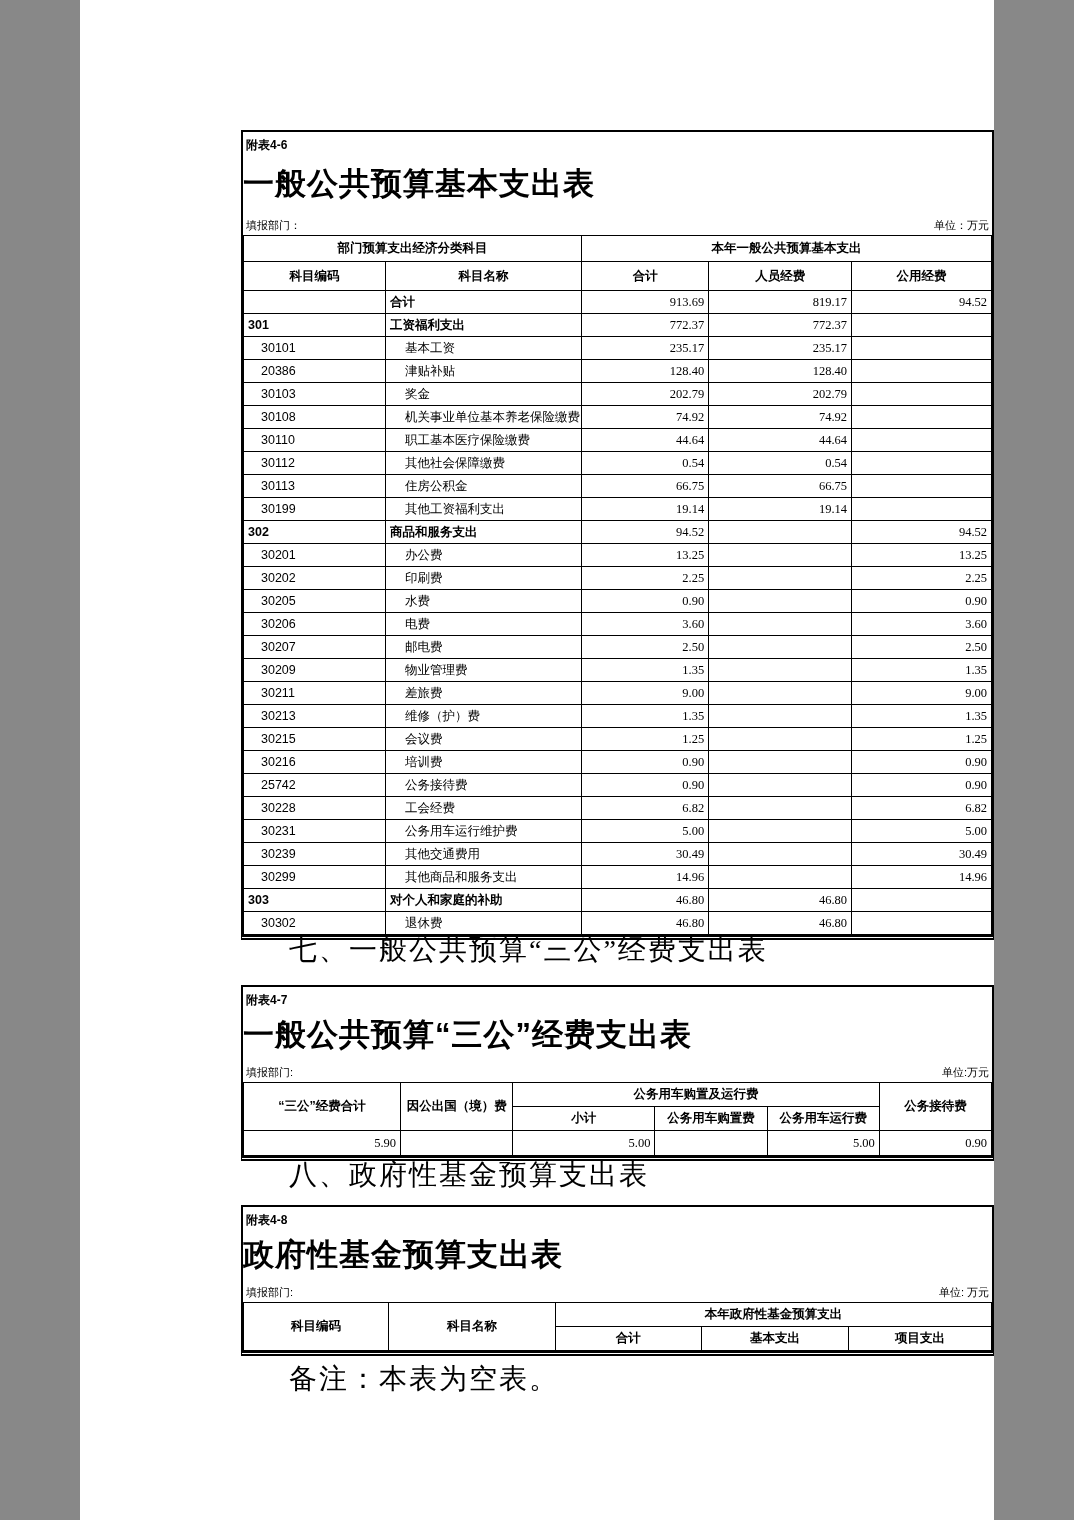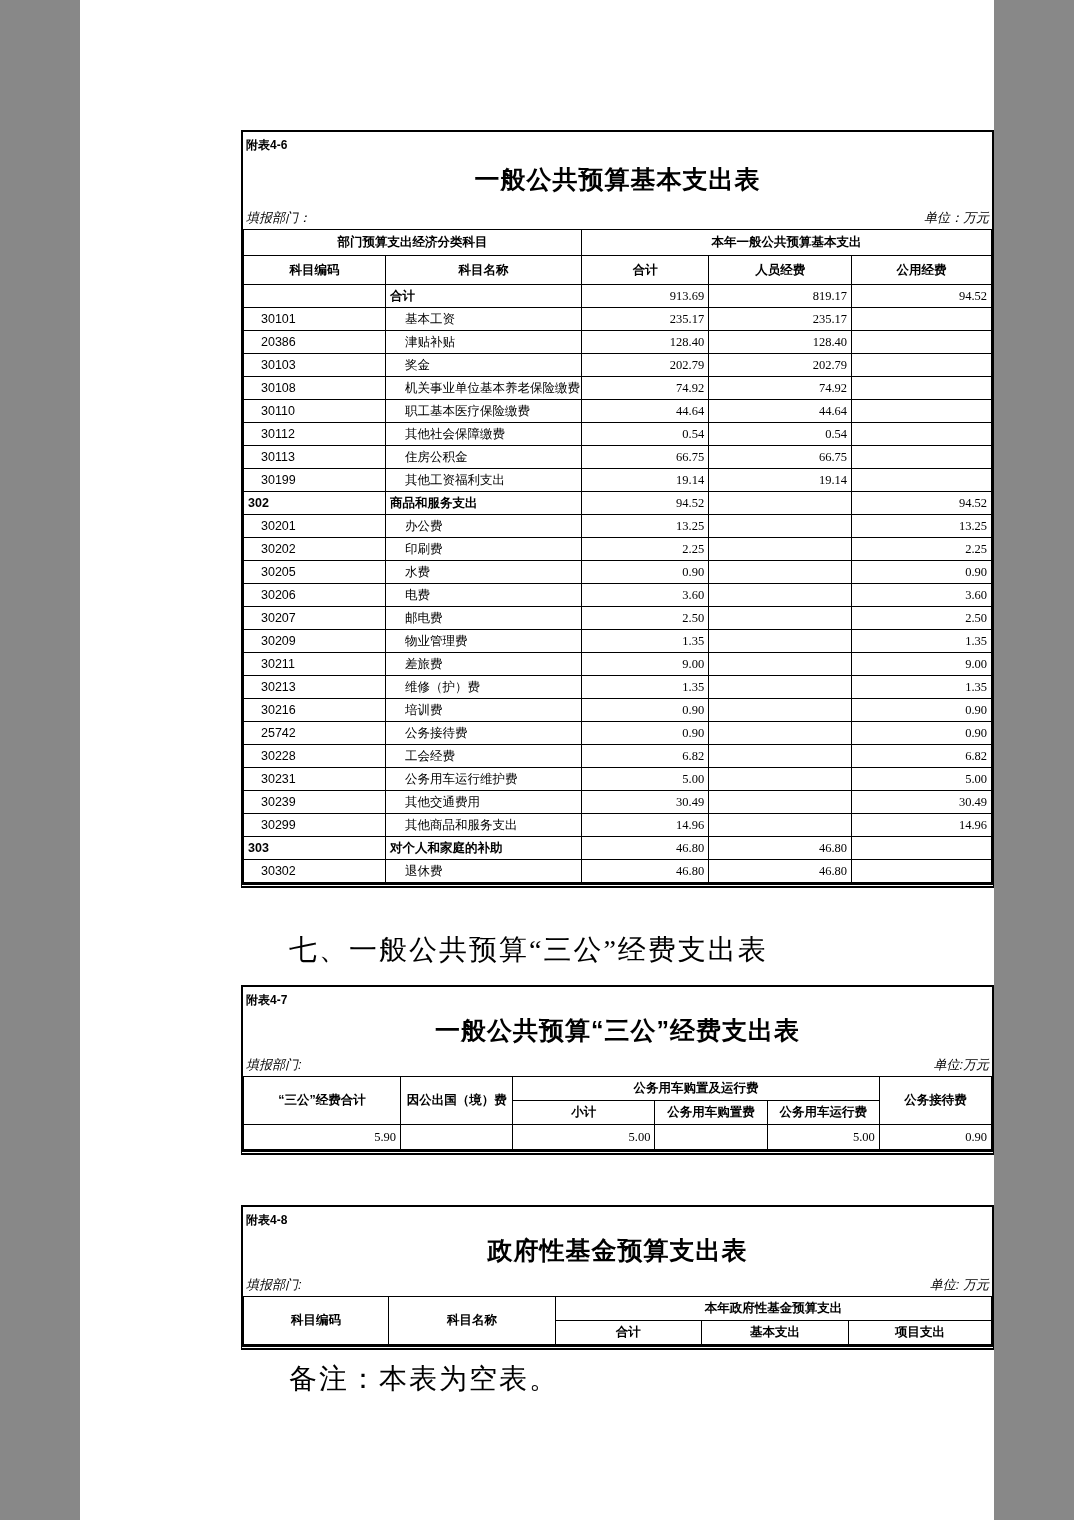--- a/index.html
+++ b/index.html
@@ -15,29 +15,28 @@
   }
   #t1 { top:130px; }
   #t2 { top:985px; }
   #t3 { top:1205px; }
   .tag {
     font-family:"Liberation Sans", sans-serif; font-weight:bold;
     font-size:12px; padding:5px 3px 0 3px; text-align:left;
   }
   .title {
     font-family:"Liberation Sans", sans-serif; font-weight:bold;
-    text-align:center; font-size:25px; letter-spacing:1px;
+    font-size:31px; letter-spacing:1px;
   }
   #t1 .title { margin:9px 0 13px 0; }
   #t2 .title, #t3 .title { margin:5px 0 9px 0; }
   .meta {
     display:flex; justify-content:space-between; align-items:flex-end;
-    font-family:"Liberation Sans", sans-serif; font-size:13px;
+    font-family:"Liberation Sans", sans-serif; font-size:11px;
     padding:0 3px 2px 3px;
-    font-style:italic;
   }
   table { width:100%; border-collapse:collapse; table-layout:fixed; }
   th, td { border:1px solid #000; overflow:hidden; white-space:nowrap; }
   th {
     font-family:"Liberation Sans", sans-serif; font-size:12.5px;
     font-weight:bold; height:26px; padding:1px 2px;
   }
   #t1 thead tr:nth-child(2) th { height:29px; }
   td { font-size:12.5px; height:23px; padding:1px 4px; }
   td.code, td.name { font-family:"Liberation Sans", sans-serif; text-align:left; }
@@ -93,20 +92,27 @@
         </tr>
       </thead>
       <tbody>
           <tr class="total">
             <td class="code"></td>
             <td class="name">合计</td>
             <td class="num">913.69</td>
             <td class="num">819.17</td>
             <td class="num">94.52</td>
           </tr>
+          <tr class="cat">
+            <td class="code">301</td>
+            <td class="name">工资福利支出</td>
+            <td class="num">772.37</td>
+            <td class="num">772.37</td>
+            <td class="num"></td>
+          </tr>
           <tr class="sub">
             <td class="code">30101</td>
             <td class="name">基本工资</td>
             <td class="num">235.17</td>
             <td class="num">235.17</td>
             <td class="num"></td>
           </tr>
           <tr class="sub">
             <td class="code">20386</td>
             <td class="name">津贴补贴</td>
@@ -211,20 +217,27 @@
             <td class="num">9.00</td>
             <td class="num"></td>
             <td class="num">9.00</td>
           </tr>
           <tr class="sub">
             <td class="code">30213</td>
             <td class="name">维修（护）费</td>
             <td class="num">1.35</td>
             <td class="num"></td>
             <td class="num">1.35</td>
+          </tr>
+          <tr class="sub">
+            <td class="code">30215</td>
+            <td class="name">会议费</td>
+            <td class="num">1.25</td>
+            <td class="num"></td>
+            <td class="num">1.25</td>
           </tr>
           <tr class="sub">
             <td class="code">30216</td>
             <td class="name">培训费</td>
             <td class="num">0.90</td>
             <td class="num"></td>
             <td class="num">0.90</td>
           </tr>
           <tr class="sub">
             <td class="code">25742</td>
@@ -316,20 +329,21 @@
           <td class="num"></td>
           <td class="num">5.00</td>
           <td class="num"></td>
           <td class="num">5.00</td>
           <td class="num">0.90</td>
         </tr>
       </tbody>
     </table>
   </div>
 
+  <h2 class="sec" id="sec8">八、政府性基金预算支出表</h2>
 
   <div class="tbox" id="t3">
     <div class="tag">附表4-8</div>
     <div class="title">政府性基金预算支出表</div>
     <div class="meta">
       <span>填报部门:</span>
       <span>单位: 万元</span>
     </div>
     <table>
       <colgroup>

